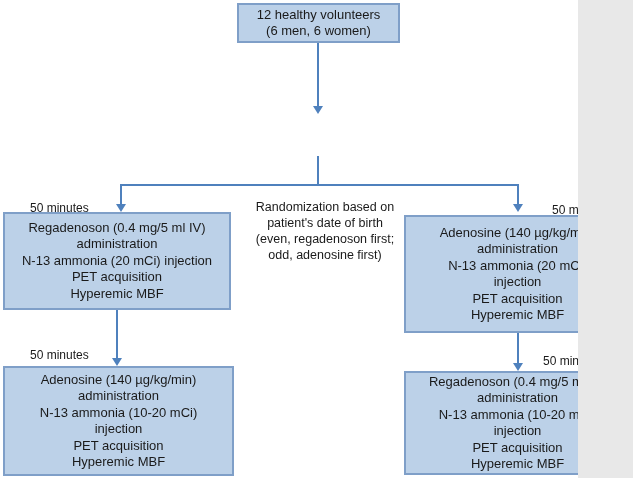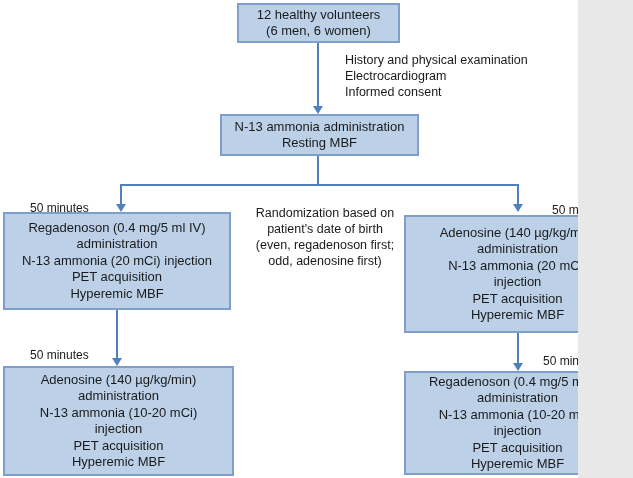--- a/index.html
+++ b/index.html
@@ -75,24 +75,20 @@
 </head>
 <body>
 
 <div class="canvas">
 
   <div class="box" style="left:237px; top:3px; width:163px; height:40px;">
     <span class="box-text">12 healthy volunteers
 (6 men, 6 women)</span>
   </div>
 
-  <div class="box" style="left:220px; top:114px; width:199px; height:42px;">
-    <span class="box-text">N-13 ammonia administration
-Resting MBF</span>
-  </div>
 
   <div class="box" style="left:3px; top:212px; width:228px; height:98px;">
     <span class="box-text">Regadenoson (0.4 mg/5 ml IV)
 administration
 N-13 ammonia (20 mCi) injection
 PET acquisition
 Hyperemic MBF</span>
   </div>
 
   <div class="box" style="left:404px; top:215px; width:227px; height:118px;">
@@ -115,25 +111,22 @@
 
   <div class="box" style="left:404px; top:371px; width:227px; height:104px;">
     <span class="box-text">Regadenoson (0.4 mg/5 ml IV)
 administration
 N-13 ammonia (10-20 mCi)
 injection
 PET acquisition
 Hyperemic MBF</span>
   </div>
 
-  <div class="note" style="left:345px; top:52px; width:230px;">History and physical examination
-Electrocardiogram
-Informed consent</div>
 
-  <div class="note centered" style="left:246px; top:205px; width:158px;">Randomization based on
+  <div class="note centered" style="left:246px; top:199px; width:158px;">Randomization based on
 patient's date of birth
 (even, regadenoson first;
 odd, adenosine first)</div>
 
   <div class="vline" style="left:317px; top:43px; height:64px;"></div>
   <div class="arrowhead-down" style="left:313px; top:106px;"></div>
 
   <div class="vline" style="left:317px; top:156px; height:30px;"></div>
   <div class="hline" style="left:120px; top:184px; width:399px;"></div>
 

